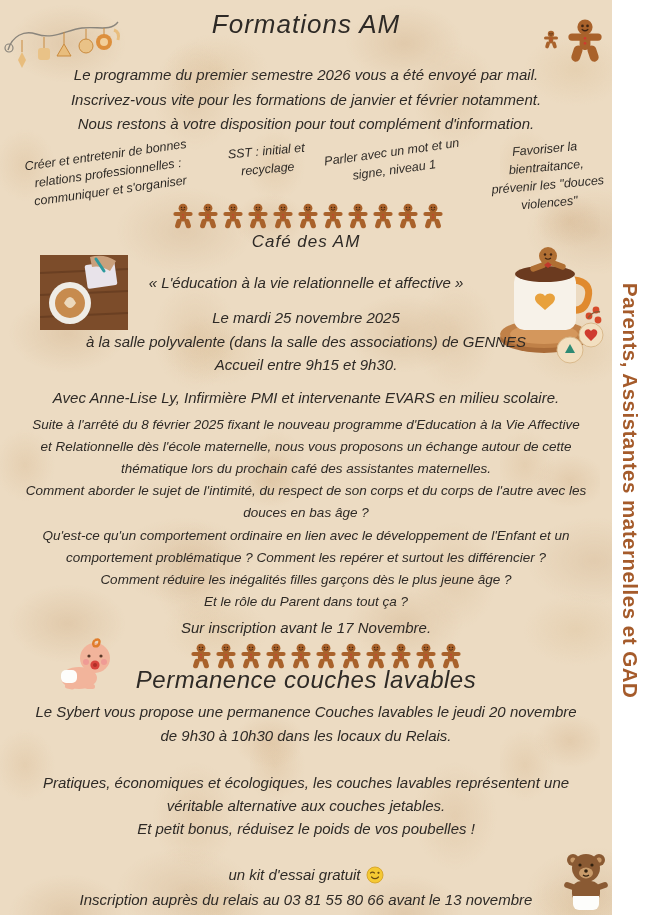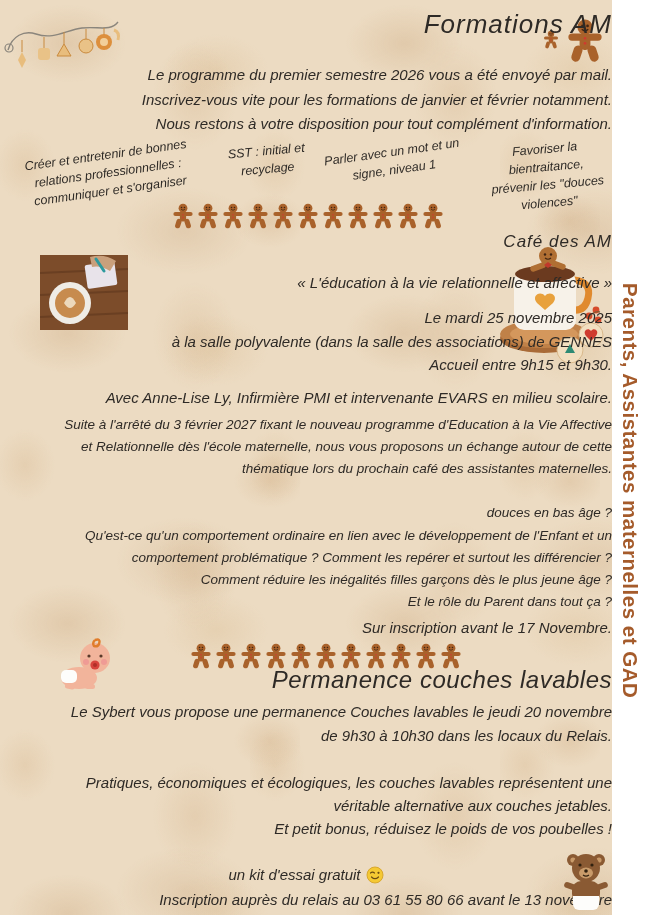--- a/index.html
+++ b/index.html
@@ -16,21 +16,21 @@
       radial-gradient(ellipse 70px 90px at 75% 40%, rgba(205,168,124,.25), transparent 60%),
       radial-gradient(ellipse 110px 70px at 45% 70%, rgba(190,150,105,.22), transparent 62%),
       radial-gradient(ellipse 60px 45px at 90% 85%, rgba(205,168,124,.30), transparent 60%),
       radial-gradient(ellipse 50px 60px at 10% 55%, rgba(213,180,138,.30), transparent 60%),
       radial-gradient(ellipse 80px 55px at 60% 25%, rgba(222,196,158,.45), transparent 65%);
     background-size: 337px 290px, 260px 240px, 410px 330px, 300px 260px, 250px 300px, 360px 280px;
     color: #2e2a26;
     font-style: italic;
   }
 
-  .line { position: absolute; left: 0; width: 612px; text-align: right; font-size: 13.5px; line-height: 21px; }
+  .line { position: absolute; left: 0; width: 612px; text-align: center; font-size: 13.5px; line-height: 21px; }
   .fs15 { font-size: 15px; }
   .title { font-size: 26px; letter-spacing: 1px; font-weight: normal; }
   .title-sm { font-size: 24px; letter-spacing: .5px; }
 
   .topic { position: absolute; font-size: 12.5px; line-height: 18px; text-align: center; }
 
   .gb-row { position: absolute; display: flex; gap: 3px; }
   .gb { width: 22px; height: 26px; flex: 0 0 auto; }
 
   .vertical-banner {
@@ -190,23 +190,24 @@
         </g>
       <path d="M96 80 q6 -8 12 -6" stroke="#8a5a33" stroke-width="1.4" fill="none"></path>
     </svg>
 
     <div class="line fs15" style="top:272px">« L'éducation à la vie relationnelle et affective »</div>
     <div class="line fs15" style="top:307px">Le mardi 25 novembre 2025</div>
     <div class="line fs15" style="top:331px">à la salle polyvalente (dans la salle des associations) de GENNES</div>
     <div class="line fs15" style="top:354px">Accueil entre 9h15 et 9h30.</div>
     <div class="line fs15" style="top:387px">Avec Anne-Lise Ly, Infirmière PMI et intervenante EVARS en milieu scolaire.</div>
 
-    <div class="line" style="top:414px">Suite à l'arrêté du 3 février 2027 fixant le nouveau programme d'Education à la Vie Affective</div>
+    <div class="line" style="top:414px">Suite à l'arrêté du 8 février 2025 fixant le nouveau programme d'Education à la Vie Affective</div>
     <div class="line" style="top:436px">et Relationnelle dès l'école maternelle, nous vous proposons un échange autour de cette</div>
     <div class="line" style="top:458px">thématique lors du prochain café des assistantes maternelles.</div>
+    <div class="line" style="top:480px">Comment aborder le sujet de l'intimité, du respect de son corps et du corps de l'autre avec les</div>
     <div class="line" style="top:502px">douces en bas âge ?</div>
     <div class="line" style="top:525px">Qu'est-ce qu'un comportement ordinaire en lien avec le développement de l'Enfant et un</div>
     <div class="line" style="top:547px">comportement problématique ? Comment les repérer et surtout les différencier ?</div>
     <div class="line" style="top:569px">Comment réduire les inégalités filles garçons dès le plus jeune âge ?</div>
     <div class="line" style="top:591px">Et le rôle du Parent dans tout ça ?</div>
     <div class="line fs15" style="top:617px">Sur inscription avant le 17 Novembre.</div>
 
     <svg class="abs" style="left:55px;top:634px" width="62" height="64" viewBox="0 0 62 64">
       <ellipse cx="24" cy="44" rx="18" ry="11" fill="#f2b49b"></ellipse>
       <rect x="6" y="36" width="16" height="13" rx="5" fill="#fdfdfb"></rect>
@@ -269,21 +270,21 @@
     <div class="line fs15 kit-line" style="top:864px">
       <span>un kit d'essai gratuit</span>
       <svg width="18" height="18" viewBox="0 0 18 18">
         <circle cx="9" cy="9" r="8" fill="#f5c933" stroke="#d9a72e"></circle>
         <path d="M4.5 7 q2 -1.6 4 0" stroke="#6b4b12" stroke-width="1.2" fill="none" stroke-linecap="round"></path>
         <circle cx="12.5" cy="6.8" r="1.1" fill="#6b4b12"></circle>
         <path d="M5.5 11 q3.5 3.4 7 0" stroke="#6b4b12" stroke-width="1.2" fill="none" stroke-linecap="round"></path>
       </svg>
     </div>
 
-    <div class="line fs15" style="top:889px">Inscription auprès du relais au 03 61 55 80 66 avant le 13 novembre</div>
+    <div class="line fs15" style="top:889px">Inscription auprès du relais au 03 81 55 80 66 avant le 13 novembre</div>
 
     <svg class="abs" style="left:560px;top:850px" width="52" height="64" viewBox="0 0 52 64">
       <circle cx="13" cy="10" r="6" fill="#8a5a33"></circle>
         <circle cx="39" cy="10" r="6" fill="#8a5a33"></circle>
       <circle cx="13" cy="10" r="2.6" fill="#c99b6a"></circle>
         <circle cx="39" cy="10" r="2.6" fill="#c99b6a"></circle>
       <circle cx="26" cy="18" r="14" fill="#8a5a33"></circle>
       <ellipse cx="26" cy="23" rx="7" ry="5.4" fill="#c99b6a"></ellipse>
       <circle cx="20" cy="15" r="1.6" fill="#31210f"></circle>
         <circle cx="32" cy="15" r="1.6" fill="#31210f"></circle>

